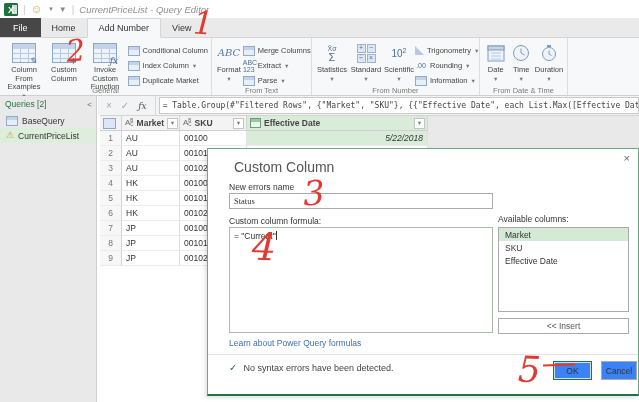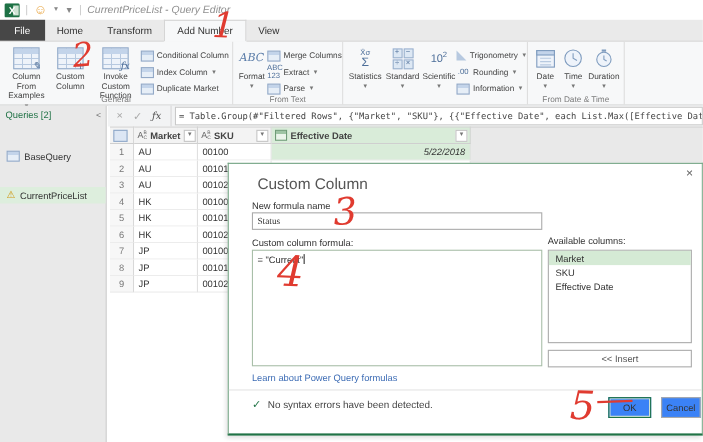--- a/index.html
+++ b/index.html
@@ -62,21 +62,21 @@
   .sci-icon { font-size:10px; color:#4d6e99; } .sci-icon sup { font-size:7px; }
   .tri-icon { width:0; height:0; border-left:9px solid #b7c9e0; border-top:9px solid transparent; flex:none; }
   .txt-mini { font-size:7px; color:#4d6e99; width:12px; flex:none; text-align:center; }
   .chev { font-size:5.5px; color:#777; }
 
   
   .qpane { top:96px; left:0; width:97px; height:306px; background:#e9e9e9; border-right:1px solid #cfcfcf; }
   .qhead { display:flex; justify-content:space-between; align-items:center; padding:3px 4px 4px 5px;
     font-size:8.5px; color:#217346; }
   .qcollapse { color:#666; font-size:8px; }
-  .qitem { display:flex; align-items:center; gap:4px; font-size:8.5px; color:#333; padding:2px 2px 2px 6px; height:15px;margin-top:21px; }
+  .qitem { display:flex; align-items:center; gap:4px; font-size:8.5px; color:#333; padding:2px 2px 2px 6px; height:15px; }
   .qitem-sel { background:#ddeedd; }
   .warn { color:#cf9a1a; font-size:9px; line-height:9px; }
 
   
   .fbar { top:96px; left:98px; width:541px; height:19px; background:#f2f3f4; display:flex; align-items:center; }
   .fbtns { display:flex; align-items:center; gap:9px; padding:0 8px 0 8px; border-right:1px solid #d8d8d8; height:100%; }
   .fbx { color:#a9a9a9; font-size:10px; }
   .ffx { color:#555; font-size:9px; font-style:italic; font-family:"DejaVu Serif", serif; }
   .finput { margin-left:3px; flex:1; height:17px; background:#fff; border:1px solid #c9c9c9;
     font-family:"DejaVu Sans Mono", monospace; font-size:8px; color:#444; line-height:15px;
@@ -153,21 +153,20 @@
   <span class="smiley">☺</span>
   <span class="tiny-arrow">▼</span>
   <span class="ribbon-toggle">▼</span>
   <span class="tb-sep">|</span>
   <span class="tb-title">CurrentPriceList - Query Editor</span>
 </div>
 
 <div class="abs tabstrip">
   <div class="tab tab-file">File</div>
   <div class="tab">Home</div>
-  <div class="tab">Transform</div>
   <div class="tab tab-selected">Add Number</div>
   <div class="tab">View</div>
 </div>
 
 <div class="abs ribbon">
 
   <div class="rgroup" style="width:212px;">
     <div class="bigbtn" style="width:47px;">
       <span class="bicon">
           <span class="tblicon">
@@ -280,20 +279,21 @@
         <span class="txt-mini">.00</span>
         <span>Rounding</span>
         <span class="chev">▼</span>
       </div>
       <div class="smallbtn">
         <span class="minitbl"></span>
         <span>Information</span>
         <span class="chev">▼</span>
       </div>
     </div>
+    <div class="rgroup-label">From Number</div>
   </div>
 
   <div class="rgroup" style="width:88px;">
     <div class="bigbtn" style="width:27px;">
       <span class="bicon">
         <svg width="18" height="17" viewBox="0 0 18 17">
             <rect x="1" y="1" width="16" height="15" fill="#eef3fa" stroke="#7f9cbf"></rect>
             <rect x="1" y="1" width="16" height="4" fill="#c3d4ea" stroke="#7f9cbf"></rect>
             <path d="M4 8h10M4 11h10M4 14h10" stroke="#b7c9e0"></path>
           </svg>
@@ -432,21 +432,21 @@
     <div class="gcell c1">JP</div>
     <div class="gcell c2">00102</div>
     <div class="gcell c3 datecell"></div>
   </div>
 </div>
 
 <div class="abs dialog">
   <span class="dlg-close">×</span>
   <div class="dlg-title">Custom Column</div>
 
-  <div class="dlg-label" style="left:21px; top:33px;">New formula name</div>
+  <div class="dlg-label" style="left:21px; top:33px;">New errors name</div>
   <input class="dlg-input" value="Status" style="">
 
   <div class="dlg-label" style="left:21px; top:67px;">Custom column formula:</div>
   <div class="dlg-formula"><span>= "Current"</span><span class="caret"></span></div>
 
   <div class="dlg-label" style="left:290px; top:65px;">Available columns:</div>
   <div class="dlg-list">
     <div class="li li-sel">Market</div>
     <div class="li">SKU</div>
     <div class="li">Effective Date</div>

